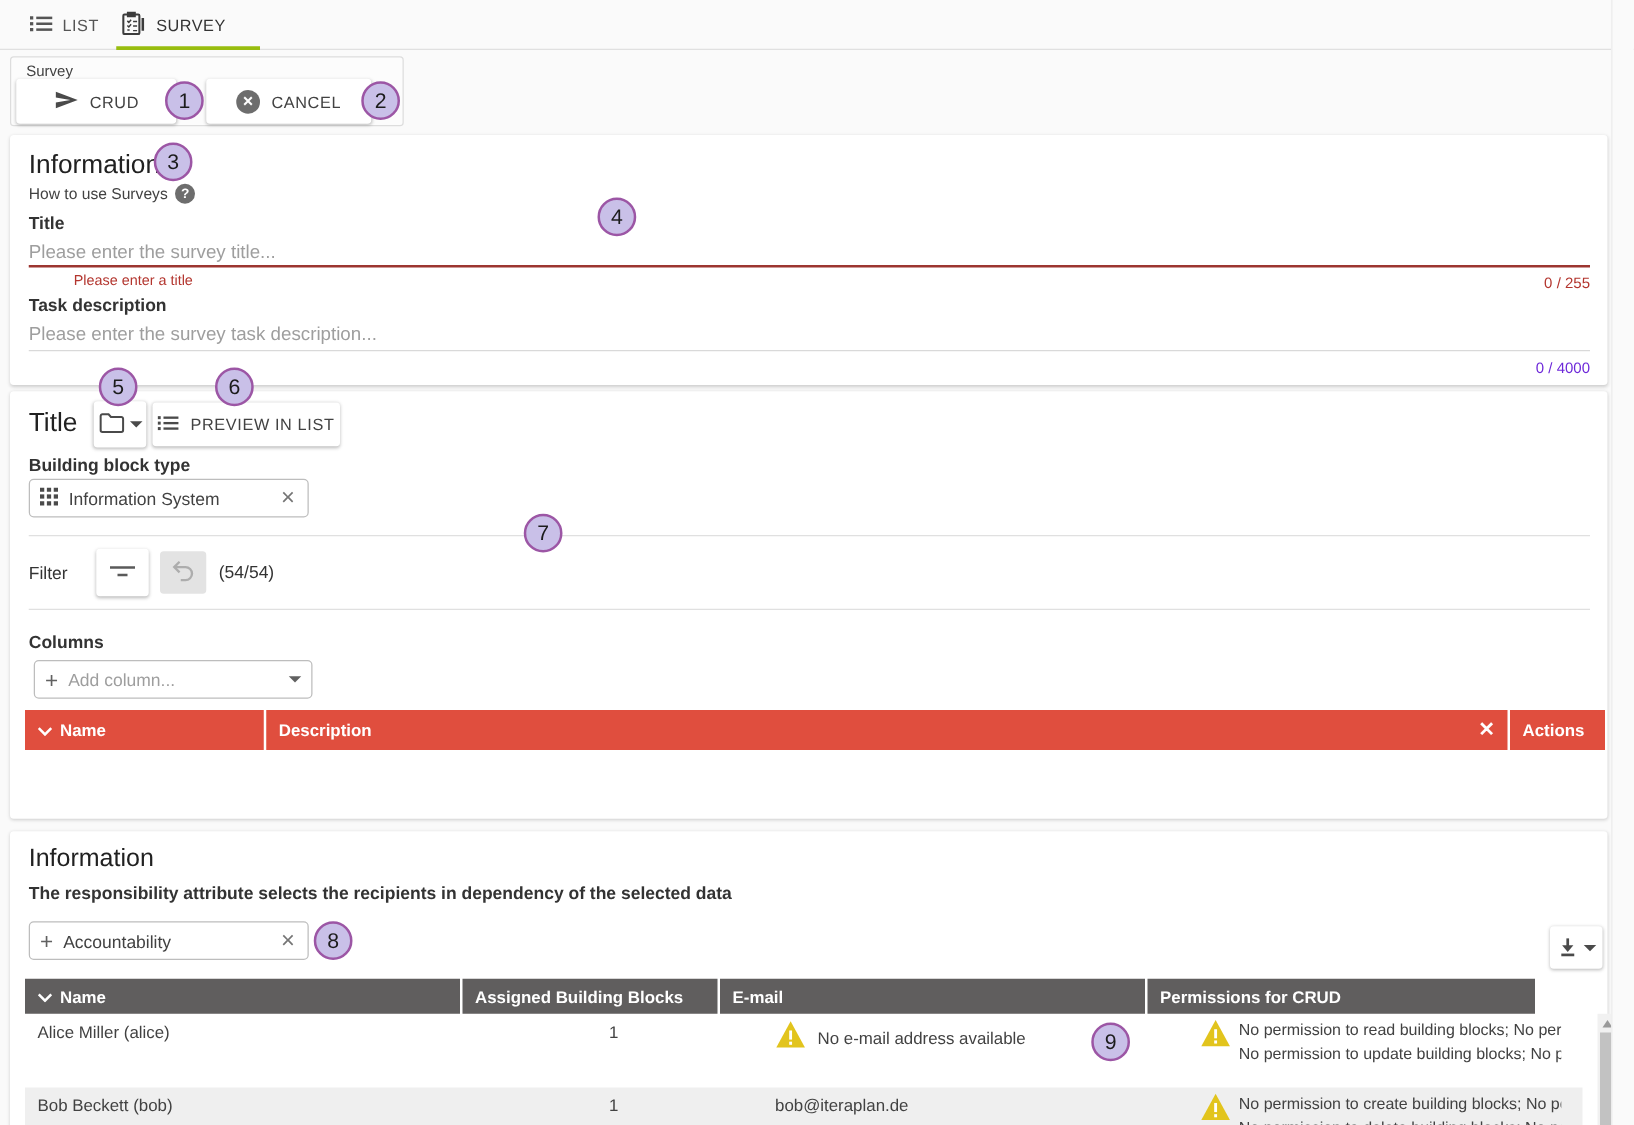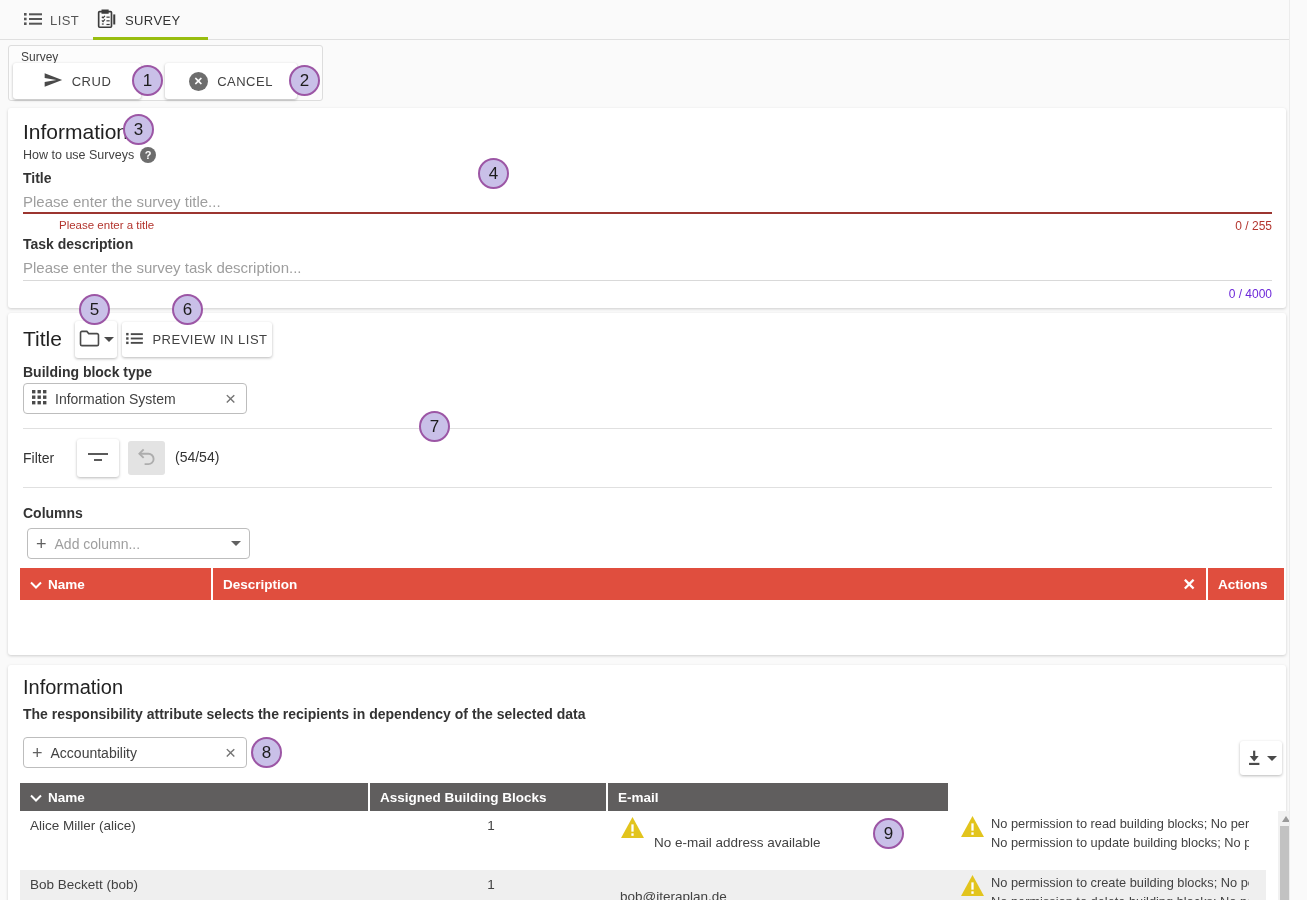--- a/index.html
+++ b/index.html
@@ -75,21 +75,21 @@
   .r-table { position:absolute; left:12px; top:118px; width:1246px; }
   .r-head { display:flex; gap:2px; height:28px; }
   .r-hcell { background:#605e5e; color:#fff; font-size:13.5px; font-weight:700;
     display:flex; align-items:center; padding:0 10px; gap:6px; cursor:pointer; }
   .r-row { display:flex; height:59px; font-size:13.5px; color:#424242; }
   .r-row.alt { background:#efefef; }
   .rc { overflow:hidden; }
   .rc-name { width:350px; padding:7px 0 0 10px; }
   .rc-assigned { width:242px; text-align:center; padding-top:7px; }
   .rc-email { width:342px; padding:5px 0 0 8px; display:flex; align-items:flex-start; gap:9px; }
-  .rc-email .etxt { padding-top:7px;margin-top:12px; }
+  .rc-email .etxt { padding-top:7px; }
   .rc-perms { width:312px; padding:4px 0 0 6px; display:flex; align-items:flex-start; gap:6px; }
   .plines { font-size:12.8px; line-height:18.5px; white-space:nowrap; overflow:hidden; width:258px; }
   .vscroll { position:absolute; left:1270px; top:146px; width:16px; height:154px;
     background:#f1f1f1; }
   .vscroll .arrow { width:0; height:0; margin:5px auto 4px; border-left:4px solid transparent;
     border-right:4px solid transparent; border-bottom:6px solid #9a9a9a; }
   .vscroll .thumb { width:12px; margin:0 auto; background:#c2c2c2; height:132px; }
   .dl-btn { position:absolute; left:1232px; top:76px; width:42px; height:34px; }
   
   .page-scroll { position:absolute; left:1289px; top:0; width:18px; height:900px;
@@ -298,25 +298,28 @@
   <div class="r-table">
     <div class="r-head">
       <div class="r-hcell" style="width:348px;">
         <span>
           <svg width="12" height="8" viewBox="0 0 12 8">
               <polyline points="1,1.5 6,6.5 11,1.5" fill="none" stroke="#fff" stroke-width="2"></polyline>
             </svg>
         </span>
         <span>Name</span>
       </div>
-      <div class="r-hcell" style="width:236px;">
+      <div class="r-hcell" style="width:204px;">
         <span>Assigned Building Blocks</span>
       </div>
       <div class="r-hcell" style="width:340px;">
         <span>E-mail</span>
+      </div>
+      <div class="r-hcell" style="width:310px;">
+        <span>Permissions for CRUD</span>
       </div>
     </div>
 
     <div class="r-row">
       <div class="rc rc-name">Alice Miller (alice)</div>
       <div class="rc rc-assigned">1</div>
       <div class="rc rc-email">
         <span>
           <svg width="25" height="23" viewBox="0 0 24 22">
               <path d="M12 1 L23 21 H1 Z" fill="#e2c41d"></path>

